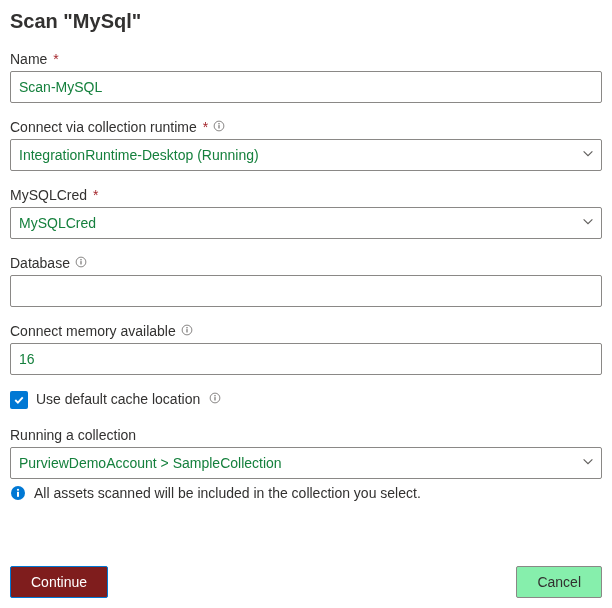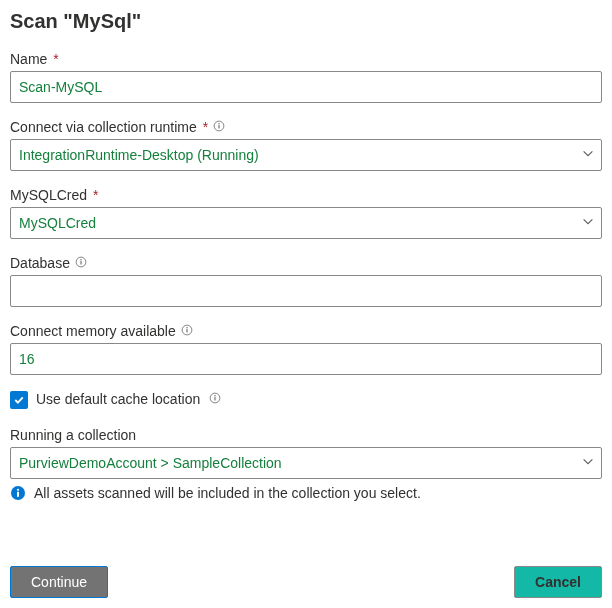--- a/index.html
+++ b/index.html
@@ -113,29 +113,28 @@
     .btn {
       height: 32px;
       padding: 0 20px;
       font-size: 14px;
       font-family: inherit;
       border-radius: 2px;
       cursor: pointer;
       border: 1px solid transparent;
     }
     .btn-primary {
-      background: #737373;
+      background: #7f1d1d;
       color: #fff;
       border-color: #0078d4;
     }
     .btn-secondary {
-      background: #14b8a6;
+      background: #86efac;
       color: #323130;
       border: 1px solid #8a8886;
-      font-weight: bold;
     }
   </style>
 </head>
 <body>
 
 <h1 class="page-title">Scan "MySql"</h1>
 
 <div class="field-group">
   <div class="field-label">
     <span>Name</span>

